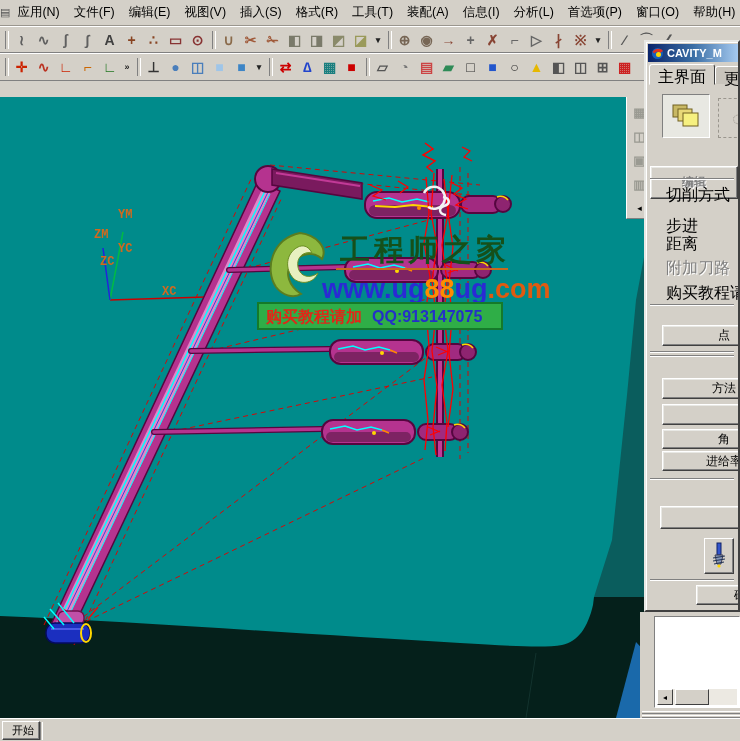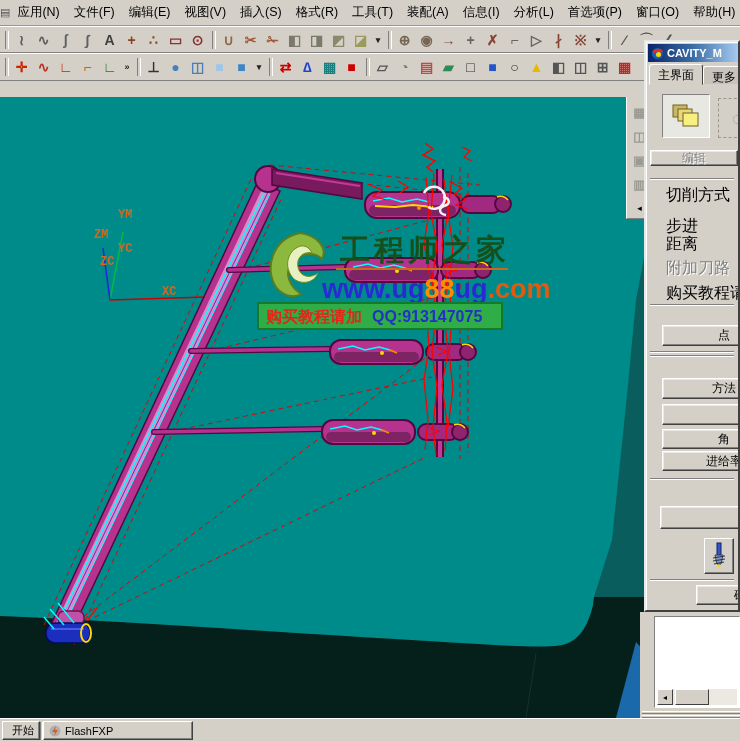--- a/index.html
+++ b/index.html
@@ -46,21 +46,21 @@
   
   .dialog { position:absolute; left:644px; top:40px; width:96px; height:572px;
     background:#d4d0c8; border:2px solid; border-color:#e8e8e4 #404040 #404040 #e8e8e4;
     box-shadow:inset 1px 1px 0 #fff; overflow:hidden; z-index:5; font-size:12px; }
   .dlg-title { position:absolute; left:2px; top:2px; right:0; height:18px;
     background:linear-gradient(90deg,#0a246a,#3a6ea5,#a6caf0);
     color:#fff; font-weight:bold; font-size:11px; display:flex; align-items:center;
     padding-left:3px; gap:3px; white-space:nowrap; }
   .dlg-tabs { position:absolute; left:3px; top:22px; right:0; height:20px; display:flex;
     border-bottom:1px solid #fff; }
-  .dlg-tab { padding:2px 8px 0 8px; height:20px; font-size:12px; white-space:nowrap;
+  .dlg-tab { padding:2px 8px 0 8px; height:20px; font-size:16px; white-space:nowrap;
     border:1px solid; border-color:#fff #404040 transparent #fff;
     border-radius:3px 3px 0 0; background:#d4d0c8; }
   .dlg-tab.active { height:21px; font-weight:normal; z-index:2; }
   .dlg-tab.inactive { margin-top:2px; height:18px; background:#c8c4bc; }
 
   .icon-btn { position:absolute; display:flex; align-items:center; justify-content:center; }
   .icon-btn.pressed { background:#e8e8e2; border:1px solid; border-color:#808080 #fff #fff #808080; }
   .icon-btn.raised  { background:#d4d0c8; border:1px solid; border-color:#fff #404040 #404040 #fff;
     box-shadow:inset -1px -1px 0 #808080; }
   .ghost-icon { color:#9a968e; font-size:20px; }
@@ -378,21 +378,21 @@
       <svg width="30" height="26" viewBox="0 0 30 26">
         <rect x="2" y="2" width="14" height="12" fill="#c8b864" stroke="#706020"></rect>
         <rect x="7" y="6" width="14" height="12" fill="#e8d878" stroke="#706020"></rect>
         <rect x="12" y="10" width="15" height="13" fill="#f6f080" stroke="#706020"></rect>
       </svg>
     </div>
     <div class="icon-btn" style="left:72px; top:56px; width:40px; height:40px; border:1px dashed #9a968e;">
       <span class="ghost-icon">◌</span>
     </div>
 
-    <button class="btn disabled" style="left:4px; top:108px; width:88px; height:16px;">编辑</button>
+    <button class="btn disabled" style="left:4px; top:124px; width:88px; height:33px;font-weight:bold;">编辑</button>
     <div class="groove" style="top:136px;"></div>
 
     <span class="dlg-label" style="top:143px;">切削方式</span>
     <span class="dlg-label" style="top:174px;">步进</span>
     <span class="dlg-label" style="top:192px;">距离</span>
     <span class="dlg-label disabled" style="top:216px;">附加刀路</span>
     <span class="dlg-label" style="top:241px;">购买教程请加</span>
     <div class="groove" style="top:262px;"></div>
 
     <button class="btn" style="left:16px; top:283px; width:124px; height:21px;">点</button>
@@ -432,22 +432,15 @@
     <div class="task-btn" style="width:38px;">
       <svg width="12" height="12" viewBox="0 0 12 12">
         <rect x="0" y="0" width="5" height="5" fill="#e34034"></rect>
         <rect x="6" y="0" width="5" height="5" fill="#7eb900"></rect>
         <rect x="0" y="6" width="5" height="5" fill="#00a3e0"></rect>
         <rect x="6" y="6" width="5" height="5" fill="#ffb900"></rect>
       </svg>
       <span>开始</span>
     </div>
     <div class="task-div"></div>
-    <div class="task-btn" style="width:150px;">
-      <svg width="12" height="12" viewBox="0 0 12 12">
-        <circle cx="6" cy="6" r="5.5" fill="#b0b0b0"></circle>
-        <path d="M7,1 L3,7 L6,7 L5,11 L9,5 L6,5 Z" fill="#e05818"></path>
-      </svg>
-      <span>FlashFXP</span>
-    </div>
   </div>
 
 </div>
 
 </body></html>

